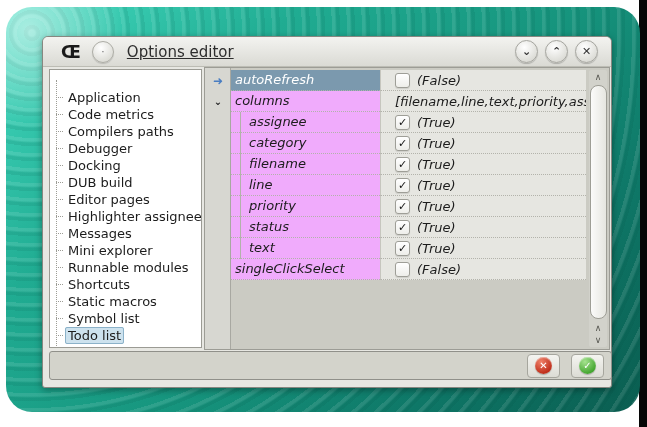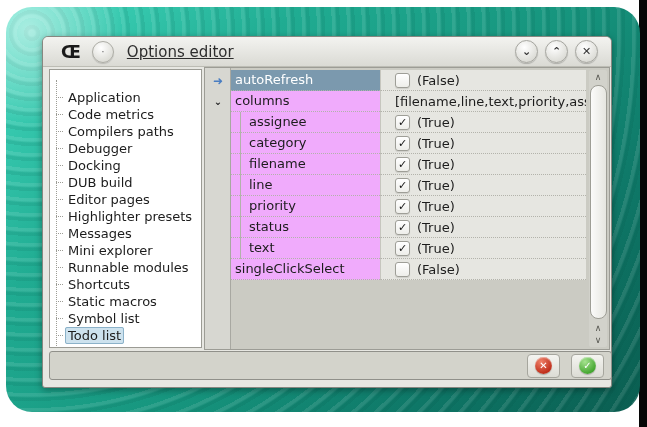--- a/index.html
+++ b/index.html
@@ -58,21 +58,21 @@
   .tree-label.selected{background:#cde2ee;border:1px solid #8cb2c9;border-radius:2px;}
   
   .grid{
     position:absolute;left:161px;top:30px;width:404px;height:281px;
     background:#cbcbc3;border:1px solid #9c9c95;
   }
   .gutter{position:absolute;left:0;top:0;width:25px;height:100%;background:#d7d7d1;border-right:1px solid #a8a8a1;}
   .gutter-icon{position:absolute;left:5px;width:16px;height:21px;display:flex;align-items:center;justify-content:center;}
   .gutter-arrow{color:var(--arrow-blue);font-size:12px;font-weight:bold;}
   .gutter-chevron{color:#222;font-size:10px;font-weight:bold;}
-  .rows{position:absolute;left:26px;top:2px;width:355px;}
+  .rows{position:absolute;left:26px;top:2px;width:355px;font-style:italic;}
   .grid-row{display:flex;height:21px;}
   .name-cell{
     width:149px;box-sizing:border-box;background:#f0abfc;
     border-bottom:1px dotted #b3b3ab;font-size:13px;line-height:20px;
     padding-left:4px;white-space:nowrap;overflow:hidden;
   }
   .name-cell.child{padding-left:18px;}
   .name-cell.selected{background:var(--sel-blue);color:#ffffff;}
   .value-cell{
     flex:1;box-sizing:border-box;background:#e6e6e1;
@@ -137,21 +137,21 @@
     <div class="sidebar">
       <div class="tree">
         <div class="tree-vline"></div>
       <div class="tree-item"><span class="tree-label">Application</span></div>
           <div class="tree-item"><span class="tree-label">Code metrics</span></div>
           <div class="tree-item"><span class="tree-label">Compilers paths</span></div>
           <div class="tree-item"><span class="tree-label">Debugger</span></div>
           <div class="tree-item"><span class="tree-label">Docking</span></div>
           <div class="tree-item"><span class="tree-label">DUB build</span></div>
           <div class="tree-item"><span class="tree-label">Editor pages</span></div>
-          <div class="tree-item"><span class="tree-label">Highlighter presets</span></div>
+          <div class="tree-item"><span class="tree-label">Highlighter assignee</span></div>
           <div class="tree-item"><span class="tree-label">Messages</span></div>
           <div class="tree-item"><span class="tree-label">Mini explorer</span></div>
           <div class="tree-item"><span class="tree-label">Runnable modules</span></div>
           <div class="tree-item"><span class="tree-label">Shortcuts</span></div>
           <div class="tree-item"><span class="tree-label">Static macros</span></div>
           <div class="tree-item"><span class="tree-label">Symbol list</span></div>
           <div class="tree-item"><span class="tree-label selected">Todo list</span></div>
         </div>
     </div>
 

